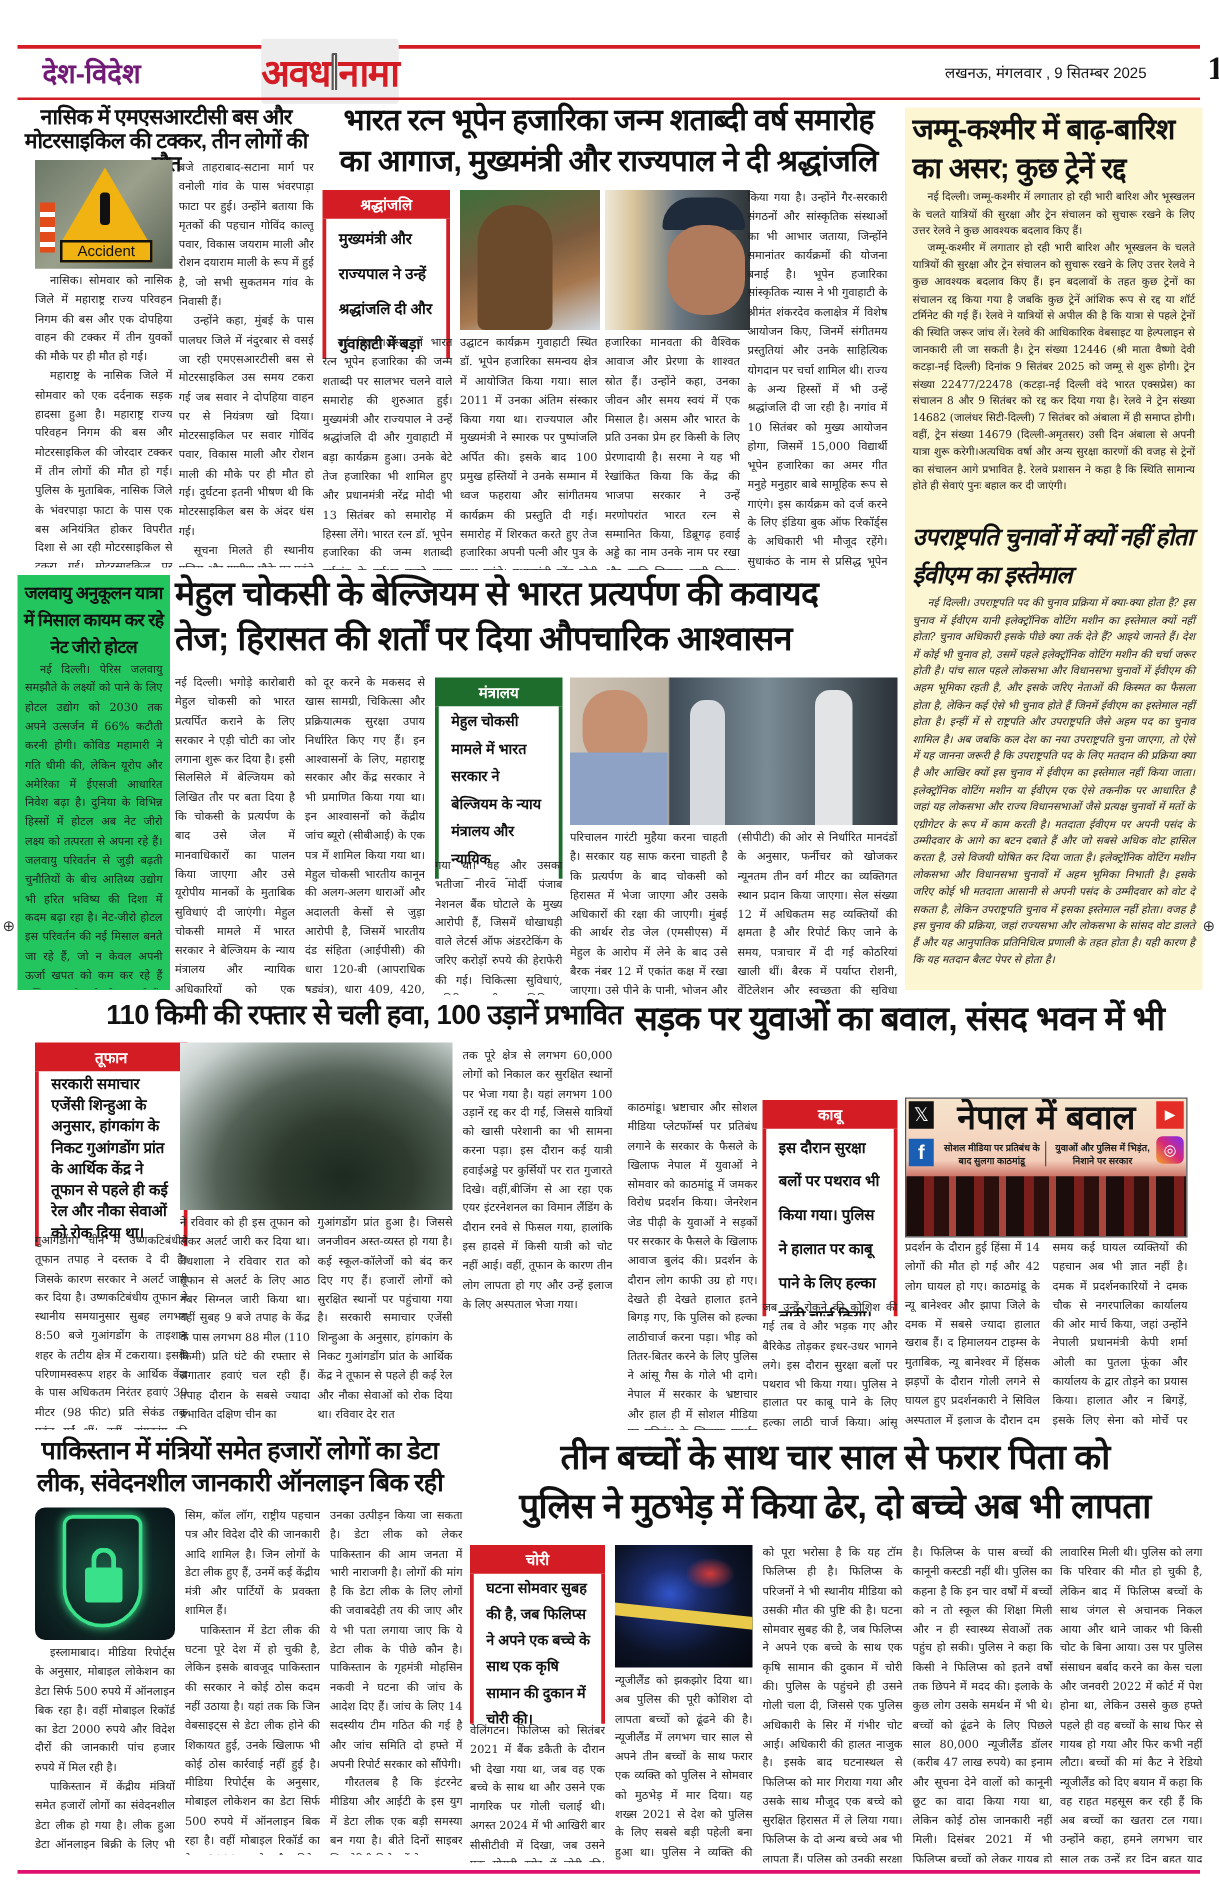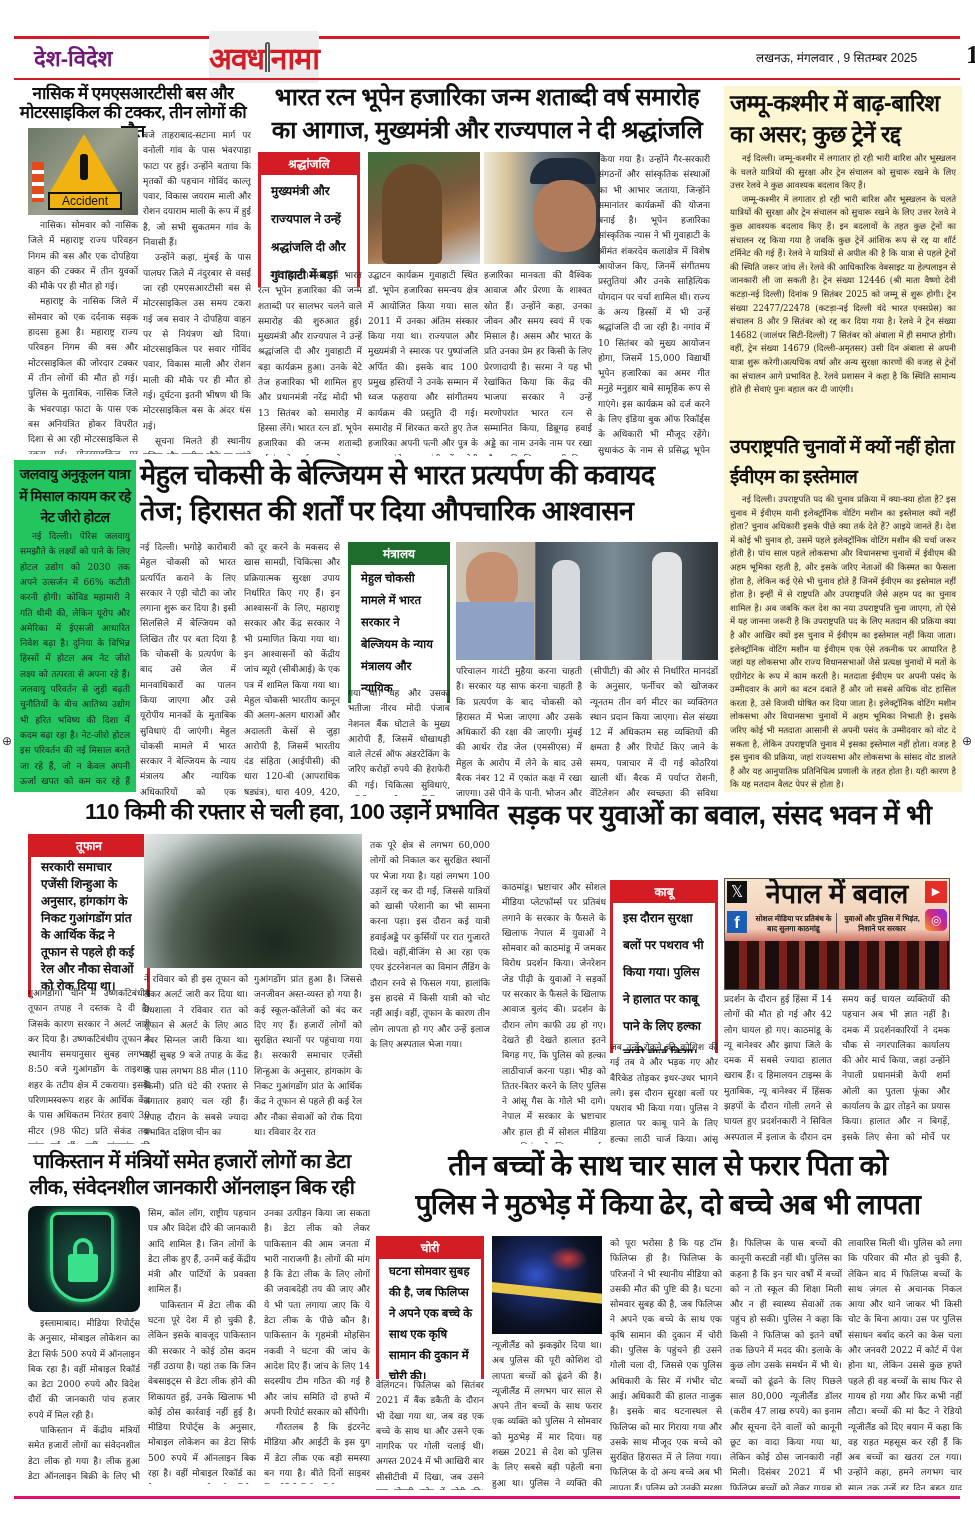--- a/index.html
+++ b/index.html
@@ -70,21 +70,21 @@
 </div>
 
 <div class="abs" style="left:724px;top:86px;width:238px;height:706px;background:#fdf6d3;">
   <div>
     <div class="hl" style="font-size:23px;padding:2px 6px;line-height:1.35;">जम्मू-कश्मीर में बाढ़-बारिश का असर; कुछ ट्रेनें रद्द</div>
     <div class="body-text" style="padding:0 6px;height:258px;line-height:13.6px;font-size:8.5px;">
       <p>नई दिल्ली। जम्मू-कश्मीर में लगातार हो रही भारी बारिश और भूस्खलन के चलते यात्रियों की सुरक्षा और ट्रेन संचालन को सुचारू रखने के लिए उत्तर रेलवे ने कुछ आवश्यक बदलाव किए हैं।</p>
       <p>जम्मू-कश्मीर में लगातार हो रही भारी बारिश और भूस्खलन के चलते यात्रियों की सुरक्षा और ट्रेन संचालन को सुचारू रखने के लिए उत्तर रेलवे ने कुछ आवश्यक बदलाव किए हैं। इन बदलावों के तहत कुछ ट्रेनों का संचालन रद्द किया गया है जबकि कुछ ट्रेनें आंशिक रूप से रद्द या शॉर्ट टर्मिनेट की गई हैं। रेलवे ने यात्रियों से अपील की है कि यात्रा से पहले ट्रेनों की स्थिति जरूर जांच लें। रेलवे की आधिकारिक वेबसाइट या हेल्पलाइन से जानकारी ली जा सकती है। ट्रेन संख्या 12446 (श्री माता वैष्णो देवी कटड़ा-नई दिल्ली) दिनांक 9 सितंबर 2025 को जम्मू से शुरू होगी। ट्रेन संख्या 22477/22478 (कटड़ा-नई दिल्ली वंदे भारत एक्सप्रेस) का संचालन 8 और 9 सितंबर को रद्द कर दिया गया है। रेलवे ने ट्रेन संख्या 14682 (जालंधर सिटी-दिल्ली) 7 सितंबर को अंबाला में ही समाप्त होगी। वहीं, ट्रेन संख्या 14679 (दिल्ली-अमृतसर) उसी दिन अंबाला से अपनी यात्रा शुरू करेगी।अत्यधिक वर्षा और अन्य सुरक्षा कारणों की वजह से ट्रेनों का संचालन आगे प्रभावित है. रेलवे प्रशासन ने कहा है कि स्थिति सामान्य होते ही सेवाएं पुनः बहाल कर दी जाएंगी।</p>
     </div>
   </div>
-  <div style="margin-top:20px;">
+  <div style="margin-top:4px;font-style:italic;">
     <div class="hl" style="font-size:19px;padding:2px 6px;line-height:1.55;">उपराष्ट्रपति चुनावों में क्यों नहीं होता ईवीएम का इस्तेमाल</div>
     <div class="body-text" style="padding:0 6px;height:300px;line-height:13.6px;font-size:8.5px;text-indent:12px;">नई दिल्ली। उपराष्ट्रपति पद की चुनाव प्रक्रिया में क्या-क्या होता है? इस चुनाव में ईवीएम यानी इलेक्ट्रॉनिक वोटिंग मशीन का इस्तेमाल क्यों नहीं होता? चुनाव अधिकारी इसके पीछे क्या तर्क देते हैं? आइये जानते हैं। देश में कोई भी चुनाव हो, उसमें पहले इलेक्ट्रॉनिक वोटिंग मशीन की चर्चा जरूर होती है। पांच साल पहले लोकसभा और विधानसभा चुनावों में ईवीएम की अहम भूमिका रहती है, और इसके जरिए नेताओं की किस्मत का फैसला होता है, लेकिन कई ऐसे भी चुनाव होते हैं जिनमें ईवीएम का इस्तेमाल नहीं होता है। इन्हीं में से राष्ट्रपति और उपराष्ट्रपति जैसे अहम पद का चुनाव शामिल है। अब जबकि कल देश का नया उपराष्ट्रपति चुना जाएगा, तो ऐसे में यह जानना जरूरी है कि उपराष्ट्रपति पद के लिए मतदान की प्रक्रिया क्या है और आखिर क्यों इस चुनाव में ईवीएम का इस्तेमाल नहीं किया जाता। इलेक्ट्रॉनिक वोटिंग मशीन या ईवीएम एक ऐसे तकनीक पर आधारित है जहां यह लोकसभा और राज्य विधानसभाओं जैसे प्रत्यक्ष चुनावों में मतों के एग्रीगेटर के रूप में काम करती है। मतदाता ईवीएम पर अपनी पसंद के उम्मीदवार के आगे का बटन दबाते हैं और जो सबसे अधिक वोट हासिल करता है, उसे विजयी घोषित कर दिया जाता है। इलेक्ट्रॉनिक वोटिंग मशीन लोकसभा और विधानसभा चुनावों में अहम भूमिका निभाती है। इसके जरिए कोई भी मतदाता आसानी से अपनी पसंद के उम्मीदवार को वोट दे सकता है, लेकिन उपराष्ट्रपति चुनाव में इसका इस्तेमाल नहीं होता। वजह है इस चुनाव की प्रक्रिया, जहां राज्यसभा और लोकसभा के सांसद वोट डालते हैं और यह आनुपातिक प्रतिनिधित्व प्रणाली के तहत होता है। यही कारण है कि यह मतदान बैलट पेपर से होता है।</div>
   </div>
 </div>
 
 <div class="abs" style="left:14px;top:460px;width:122px;height:332px;background:#22c55e;">
   <div class="hl" style="font-size:14px;text-align:center;padding:4px 4px 0;line-height:1.55;">जलवायु अनुकूलन यात्रा में मिसाल कायम कर रहे नेट जीरो होटल</div>
   <div class="body-text" style="padding:0 6px;height:262px;text-indent:12px;">नई दिल्ली। पेरिस जलवायु समझौते के लक्ष्यों को पाने के लिए होटल उद्योग को 2030 तक अपने उत्सर्जन में 66% कटौती करनी होगी। कोविड महामारी ने गति धीमी की, लेकिन यूरोप और अमेरिका में ईएसजी आधारित निवेश बढ़ा है। दुनिया के विभिन्न हिस्सों में होटल अब नेट जीरो लक्ष्य को तत्परता से अपना रहे हैं। जलवायु परिवर्तन से जुड़ी बढ़ती चुनौतियों के बीच आतिथ्य उद्योग भी हरित भविष्य की दिशा में कदम बढ़ा रहा है। नेट-जीरो होटल इस परिवर्तन की नई मिसाल बनते जा रहे हैं, जो न केवल अपनी ऊर्जा खपत को कम कर रहे हैं बल्कि उत्सर्जन को भी घटा रहे हैं। सौर पैनलों से लेकर ट्रिपल-लेयर रीसाइक्लिंग तक नई तकनीकों और नवीनीकरणीय डिजाइन के सहारे ये होटल यात्रा को अधिक टिकाऊ और जलवायु अनुकूल बना रहे हैं।</div>
 </div>
 
@@ -128,21 +128,21 @@
     <div class="tag-head" style="background:#d41c24;">काबू</div>
     <div class="tag-body" style="font-size:12px;line-height:27px;height:150px;overflow:hidden;">इस दौरान सुरक्षा बलों पर पथराव भी किया गया। पुलिस ने हालात पर काबू पाने के लिए हल्का लाठी चार्ज किया।</div>
   </div>
   <div class="abs body-text" style="left:108px;top:240px;width:108px;height:104px;">जब उन्हें रोकने की कोशिश की गई तब वे और भड़क गए और बैरिकेड तोड़कर इधर-उधर भागने लगे। इस दौरान सुरक्षा बलों पर पथराव भी किया गया। पुलिस ने हालात पर काबू पाने के लिए हल्का लाठी चार्ज किया। आंसू गैस के गोले छोड़े। पानी की बौछार की और कुछ जगहों पर फायरिंग करनी पड़ी। नेपाली मीडिया रिपोर्ट्स के मुताबिक,</div>
   <div class="abs img" style="left:222px;top:78px;width:226px;height:112px;background:linear-gradient(#f6e4cc,#f3cdb9 45%,#c35a4e 60%,#3a1714);border:1px solid #555;">
     <div style="position:absolute;left:2px;top:2px;width:20px;height:22px;background:#111;color:#fff;font-family:'DejaVu Sans',sans-serif;font-size:15px;text-align:center;line-height:22px;">𝕏</div>
     <div style="position:absolute;left:2px;top:32px;width:20px;height:22px;background:#1a5fb4;color:#fff;font-family:'Liberation Sans',sans-serif;font-weight:bold;font-size:16px;text-align:center;line-height:24px;">f</div>
     <div style="position:absolute;right:2px;top:2px;width:22px;height:22px;background:#e52d27;color:#fff;font-size:11px;text-align:center;line-height:22px;">▶</div>
     <div style="position:absolute;right:2px;top:30px;width:22px;height:22px;background:linear-gradient(45deg,#f5a623,#d62976,#7b2ff7);border-radius:5px;color:#fff;font-size:12px;text-align:center;line-height:22px;">◎</div>
     <div style="position:absolute;left:24px;top:0;width:176px;text-align:center;font-family:'Liberation Sans',sans-serif;font-weight:bold;font-size:27px;color:#111;line-height:30px;">नेपाल में बवाल</div>
-    <div style="position:absolute;left:26px;top:34px;width:86px;text-align:center;font-family:Liberation Serif, serif;font-size:7.5px;font-weight:bold;color:#1a1a1a;border-right:1px solid #555;">सोशल मीडिया पर प्रतिबंध के बाद सुलगा काठमांडू</div>
+    <div style="position:absolute;left:26px;top:34px;width:86px;text-align:center;font-family:Liberation Sans, sans-serif;font-size:7.5px;font-weight:bold;color:#1a1a1a;border-right:1px solid #555;">सोशल मीडिया पर प्रतिबंध के बाद सुलगा काठमांडू</div>
     <div style="position:absolute;left:114px;top:34px;width:86px;text-align:center;font-family:'Liberation Sans',sans-serif;font-size:7.5px;font-weight:bold;color:#1a1a1a;">युवाओं और पुलिस में भिड़ंत, निशाने पर सरकार</div>
     <div style="position:absolute;left:0;bottom:0;width:224px;height:48px;background:repeating-linear-gradient(90deg,#1a0d0c 0 14px,#7a1f1c 14px 22px,#2b0f0d 22px 34px,#a8453d 34px 40px);"></div>
   </div>
   <div class="abs body-text" style="left:222px;top:192px;width:108px;height:152px;">प्रदर्शन के दौरान हुई हिंसा में 14 लोगों की मौत हो गई और 42 लोग घायल हो गए। काठमांडू के न्यू बानेश्वर और झापा जिले के दमक में सबसे ज्यादा हालात खराब हैं। द हिमालयन टाइम्स के मुताबिक, न्यू बानेश्वर में हिंसक झड़पों के दौरान गोली लगने से घायल हुए प्रदर्शनकारी ने सिविल अस्पताल में इलाज के दौरान दम तोड़ दिया। इस</div>
   <div class="abs body-text" style="left:340px;top:192px;width:108px;height:152px;">समय कई घायल व्यक्तियों की पहचान अब भी ज्ञात नहीं है। दमक में प्रदर्शनकारियों ने दमक चौक से नगरपालिका कार्यालय की ओर मार्च किया, जहां उन्होंने नेपाली प्रधानमंत्री केपी शर्मा ओली का पुतला फूंका और कार्यालय के द्वार तोड़ने का प्रयास किया। हालात और न बिगड़ें, इसके लिए सेना को मोर्चे पर उतार दिया गया है।</div>
 </div>
 
 <div class="abs" style="left:14px;top:1150px;width:356px;height:340px;">
   <div class="hl" style="font-size:20px;text-align:center;white-space:nowrap;">पाकिस्तान में मंत्रियों समेत हजारों लोगों का डेटा</div>
   <div class="hl" style="font-size:20px;text-align:center;white-space:nowrap;margin-top:4px;">लीक, संवेदनशील जानकारी ऑनलाइन बिक रही</div>

